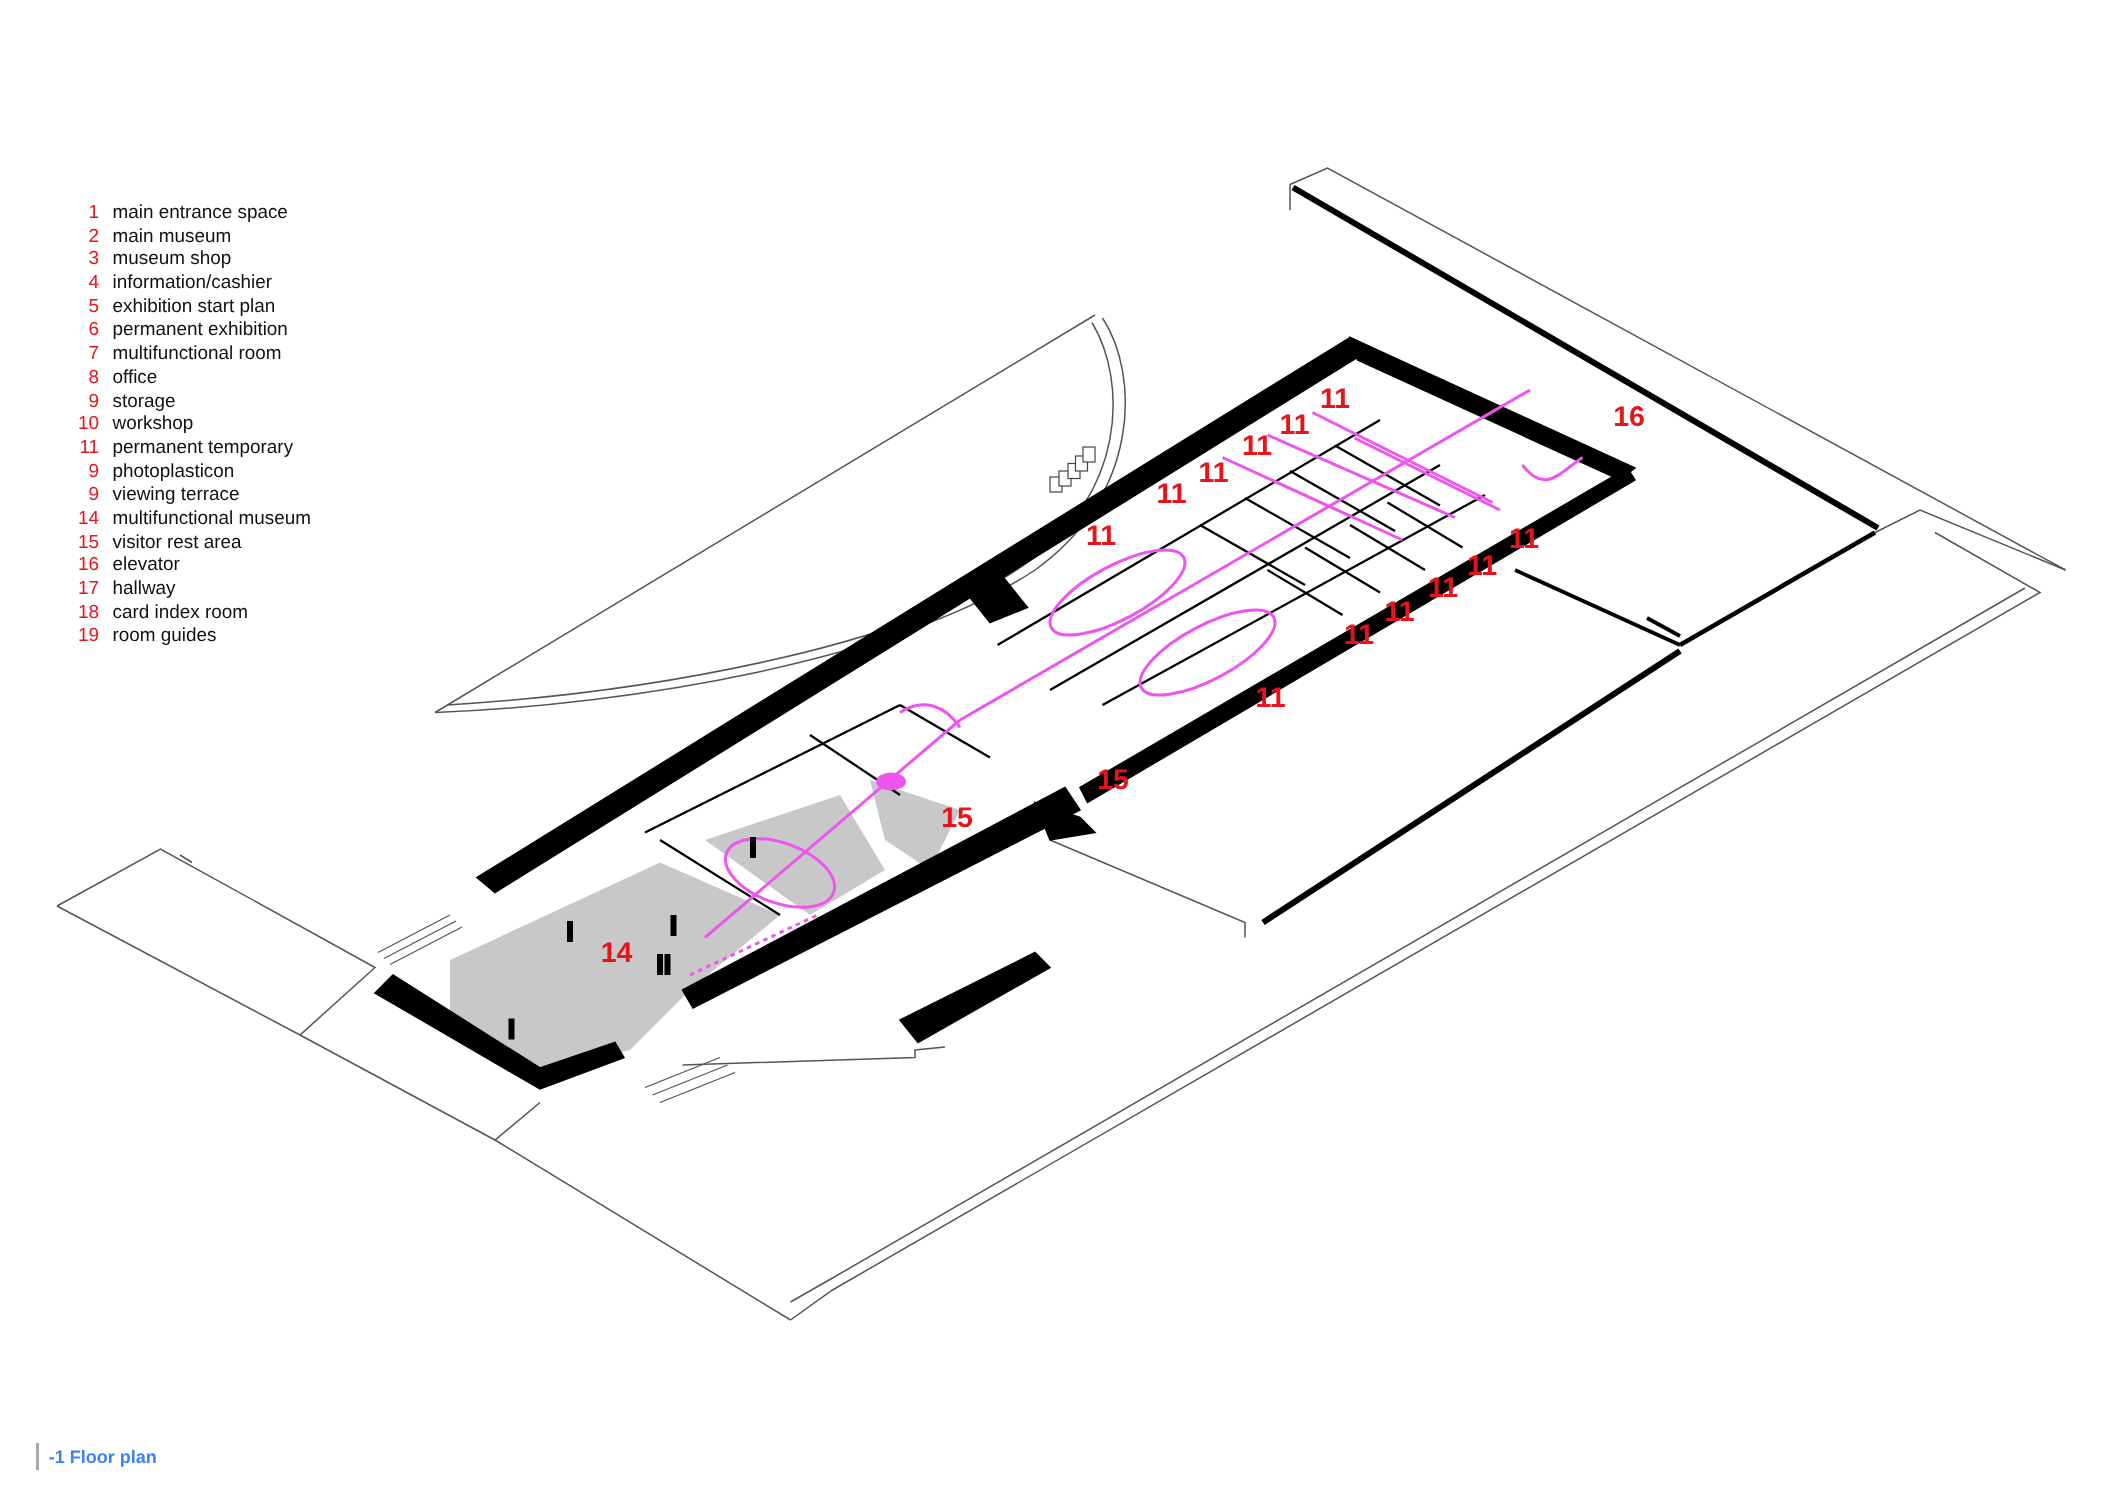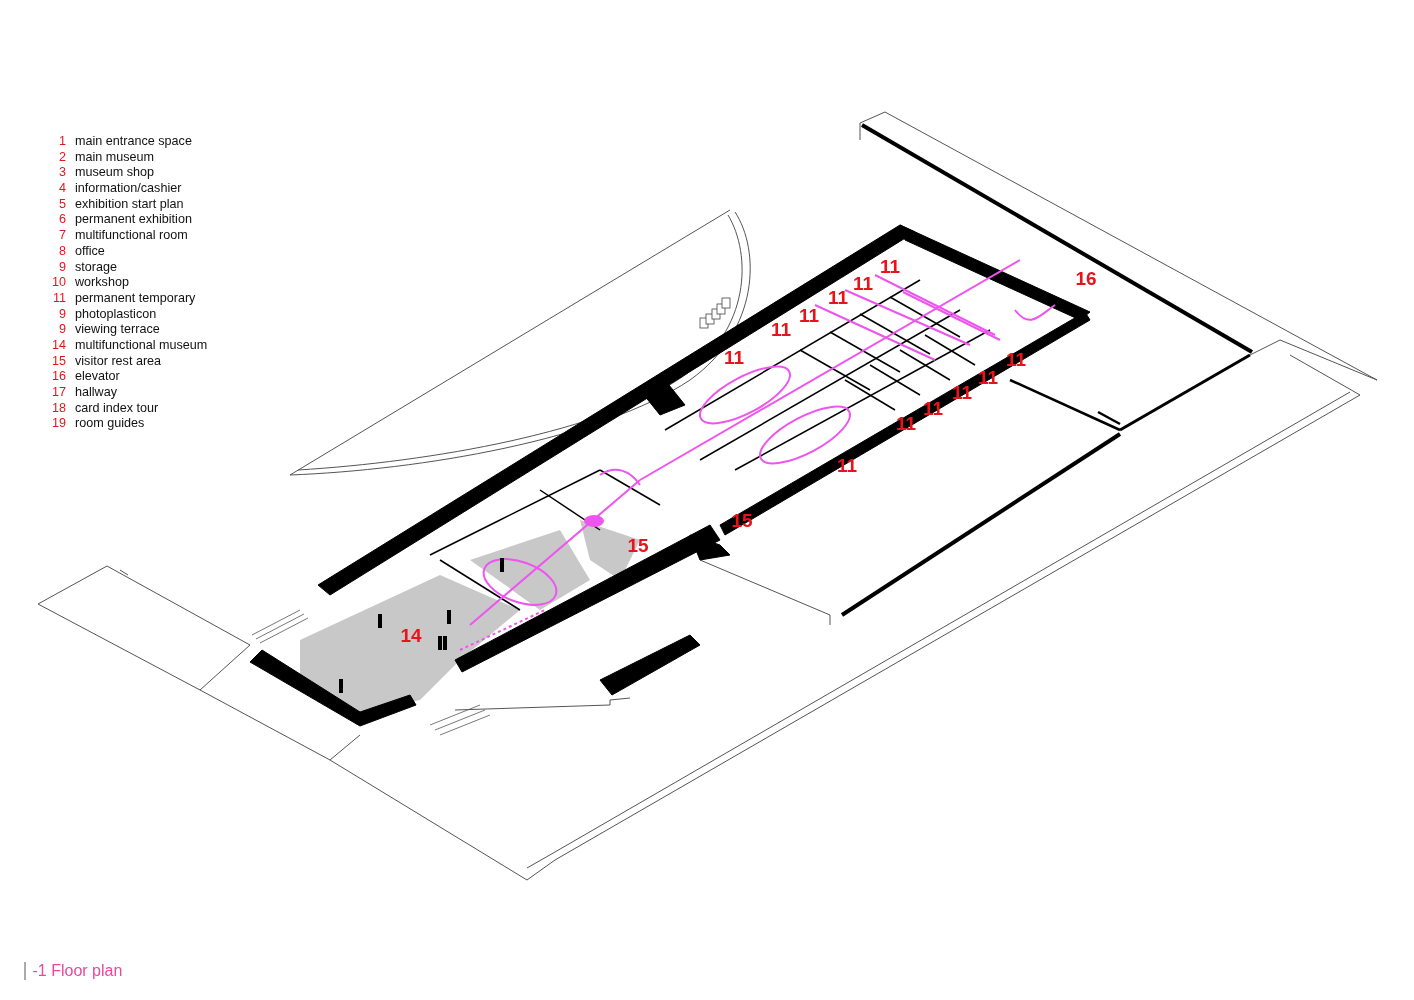--- a/index.html
+++ b/index.html
@@ -3,21 +3,21 @@
   <meta charset="utf-8">
   <style>
     html, body { margin: 0; padding: 0; background: #ffffff; }
     body { width: 1414px; height: 1000px; position: relative; overflow: hidden;
            font-family: "Liberation Sans", sans-serif; }
     .legend { position: absolute; left: 48px; top: 134px; }
     .legend-row { display: flex; height: 15.7px; line-height: 15.7px; font-size: 12.6px; color: #111; white-space: nowrap; }
     .legend-num { width: 18px; text-align: right; color: #e8141b; margin-right: 9px; }
     .caption { position: absolute; left: 24px; top: 962px; display: flex; align-items: center; }
     .caption-bar { width: 1.5px; height: 18px; background: #aaa; margin-right: 7px; }
-    .caption-text { font-weight: normal; font-size: 16px; color: #ec4899; }
+    .caption-text { font-weight: bold; font-size: 12px; color: #3b82f6; }
     svg.plan { position: absolute; left: 0; top: 0; }
     .room-label { position: absolute; color: #e8141b; font-weight: bold; font-size: 19px; transform: translate(-50%, -50%); white-space: nowrap; }
   </style>
 </head>
 <body>
 
 <svg class="plan" width="1414" height="1000" viewBox="0 0 1414 1000">
 
   <g fill="none" stroke="#555" stroke-width="1">
     <polyline points="38,604 107,566 250,645 200,690 38,604"></polyline>
@@ -187,21 +187,21 @@
   <div class="legend-row">
       <span class="legend-num">16</span>
       <span>elevator</span>
     </div>
   <div class="legend-row">
       <span class="legend-num">17</span>
       <span>hallway</span>
     </div>
   <div class="legend-row">
       <span class="legend-num">18</span>
-      <span>card index tour</span>
+      <span>card index room</span>
     </div>
   <div class="legend-row">
       <span class="legend-num">19</span>
       <span>room guides</span>
     </div>
 </div>
 
 <div id="plan-labels">
     <span class="room-label" style="left: 734px; top: 358px;">11</span>
     <span class="room-label" style="left: 781px; top: 330px;">11</span>

